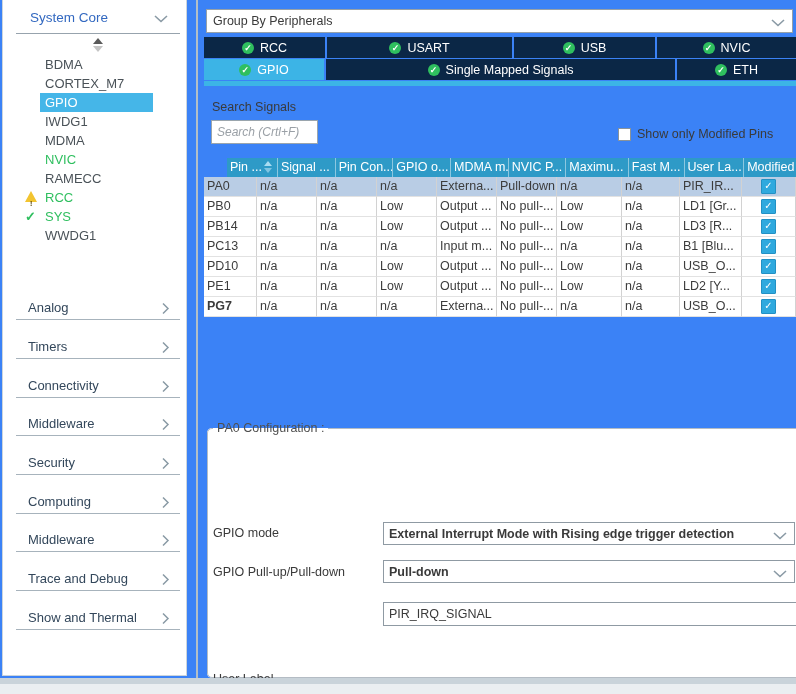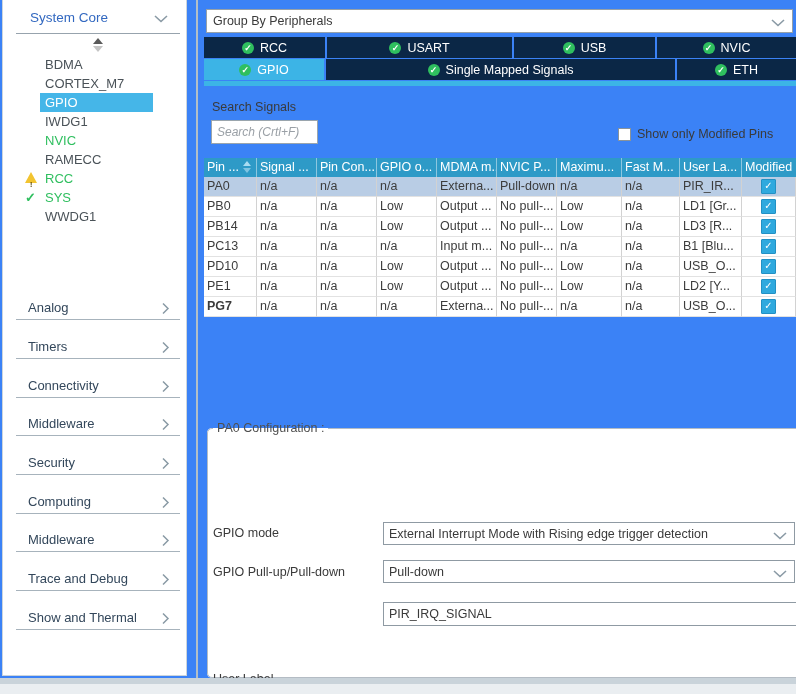--- a/index.html
+++ b/index.html
@@ -59,21 +59,21 @@
                   border:1px solid #9aa5ad; font-family:"Liberation Sans",sans-serif;
                   font-size:12px; color:#3a3a3a; padding:0 5px; outline:none; }
   .search-input::placeholder { color:#9aa0a6; font-style:italic; }
   .modcheck { position:absolute; left:618px; top:128px; width:13px; height:13px; box-sizing:border-box;
               border:1px solid #8a9399; background:#fff; cursor:pointer; }
   .modcheck-label { position:absolute; left:637px; top:127px; font-size:12.5px; color:#3a3a3a;
                     white-space:nowrap; cursor:pointer; }
 
   
   .sig-table { position:absolute; left:204px; top:158px; width:592px; }
-  .thead { display:flex; background:#2e9ac7; height:19px; }
+  .thead { display:flex; background:#2e9ac7; height:19px;margin-left:23px; }
   .th { box-sizing:border-box; color:#fff; font-size:12.5px; line-height:19px; padding-left:3px;
         border-right:1px solid rgba(255,255,255,0.45); overflow:hidden; white-space:nowrap;
         cursor:pointer; position:relative; }
   .th:last-child { border-right:none; }
   .th-sort { position:absolute; right:5px; top:3px; }
   .th-sort .u { width:0;height:0;border-left:4px solid transparent;border-right:4px solid transparent;
                 border-bottom:5px solid #a9dcf2; margin-bottom:2px; }
   .th-sort .d { width:0;height:0;border-left:4px solid transparent;border-right:4px solid transparent;
                 border-top:5px solid #7fc4e2; }
   .trow { display:flex; height:20px; background:#fff; cursor:pointer; }
@@ -86,21 +86,21 @@
                color:#fff; font-size:10px; line-height:12px; text-align:center; cursor:pointer; }
 
   
   .config-box { position:absolute; left:207px; top:421px; width:600px; height:257px; margin:0; padding:0;
                 border:1px solid #b4bcc4; border-radius:5px; box-sizing:border-box; background:#fff; }
   .config-box legend { margin-left:5px; padding:0 4px; font-size:12.5px; color:#4f4f4f; }
   .cfg-label { position:absolute; font-size:12.5px; color:#3a3a3a; left:5px; white-space:nowrap; }
   .fake-select { position:absolute; left:175px; width:412px; height:23px; box-sizing:border-box;
                  border:1px solid #8f9aa3; background:#fff; cursor:pointer; }
   .fake-select .val { position:absolute; left:5px; top:4px; font-size:12.5px; color:#3a3a3a;
-                      white-space:nowrap; }
+                      white-space:nowrap;font-weight:bold; }
   .fake-select svg { position:absolute; right:7px; top:9px; }
   .cfg-input { position:absolute; left:175px; width:425px; height:24px; box-sizing:border-box;
                border:1px solid #8f9aa3; font-family:"Liberation Sans",sans-serif; font-size:12.5px;
                color:#3a3a3a; padding:0 5px; outline:none; background:#fff; }
 
   
   .strip-dark { position:absolute; left:0; top:678px; width:796px; height:6px; background:#c9d3da; }
   .strip-light { position:absolute; left:0; top:684px; width:796px; height:10px; background:#eaeef1; }
 </style>
 </head>
@@ -118,20 +118,21 @@
     <div class="sc-divider"></div>
     <div class="sort-spinner">
       <div class="spin-up"></div>
         <div class="spin-down"></div>
     </div>
     <div id="sidebar-items">
         <div class="sidebar-item"><span>BDMA</span></div>
         <div class="sidebar-item"><span>CORTEX_M7</span></div>
         <div class="sidebar-item selected"><span>GPIO</span></div>
         <div class="sidebar-item"><span>IWDG1</span></div>
+        <div class="sidebar-item"><span>MDMA</span></div>
         <div class="sidebar-item green"><span>NVIC</span></div>
         <div class="sidebar-item"><span>RAMECC</span></div>
         <div class="sidebar-item green"><div class="warn-wrap">
             <div class="warn-tri"></div>
             <span class="warn-bang">!</span>
           </div><span>RCC</span></div>
         <div class="sidebar-item green"><div class="check-green">✓</div><span>SYS</span></div>
         <div class="sidebar-item"><span>WWDG1</span></div>
       </div>
     <div id="sidebar-categories">

